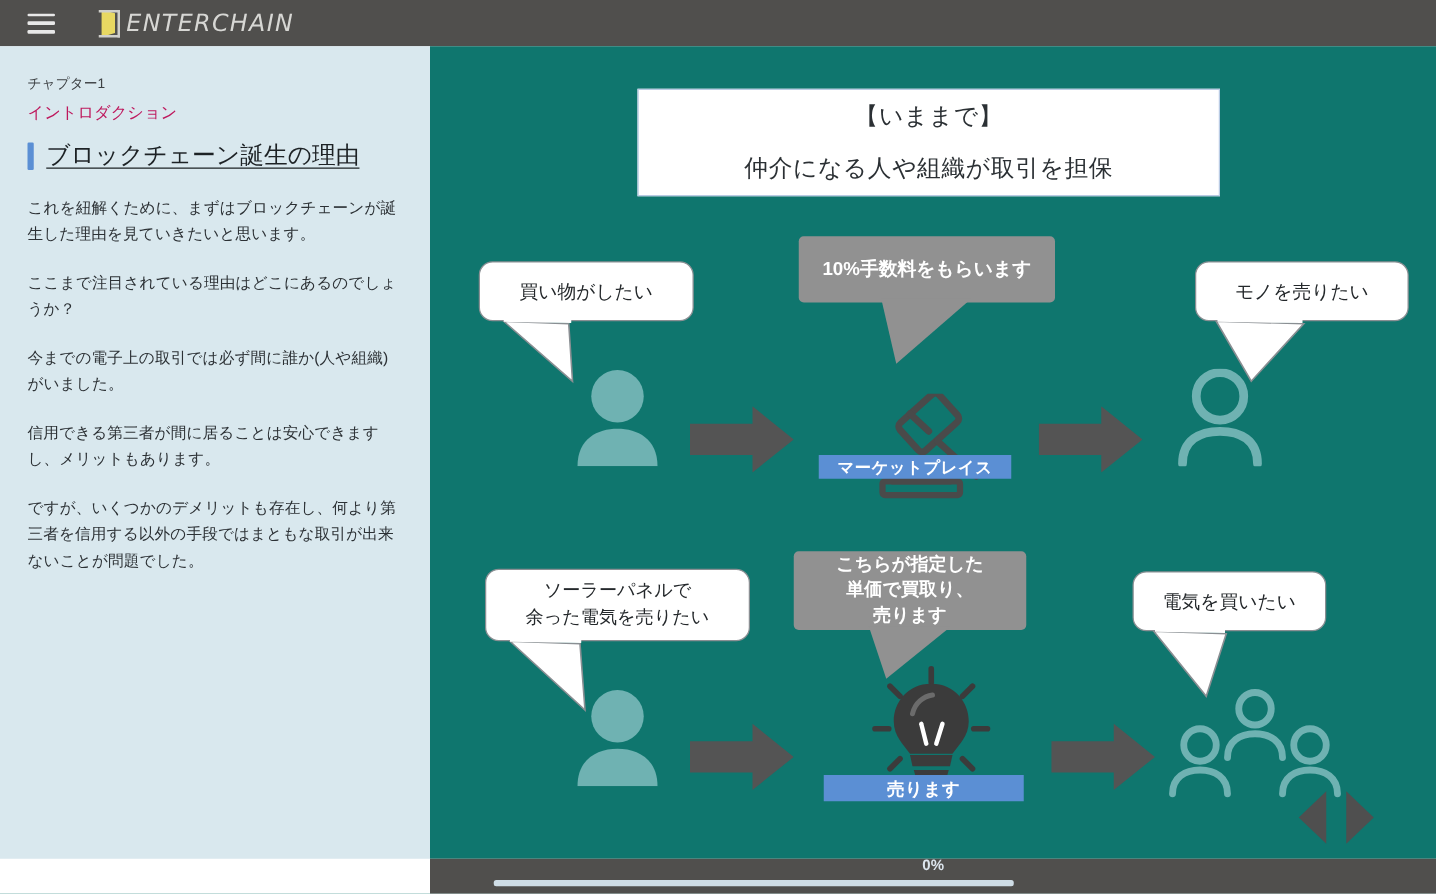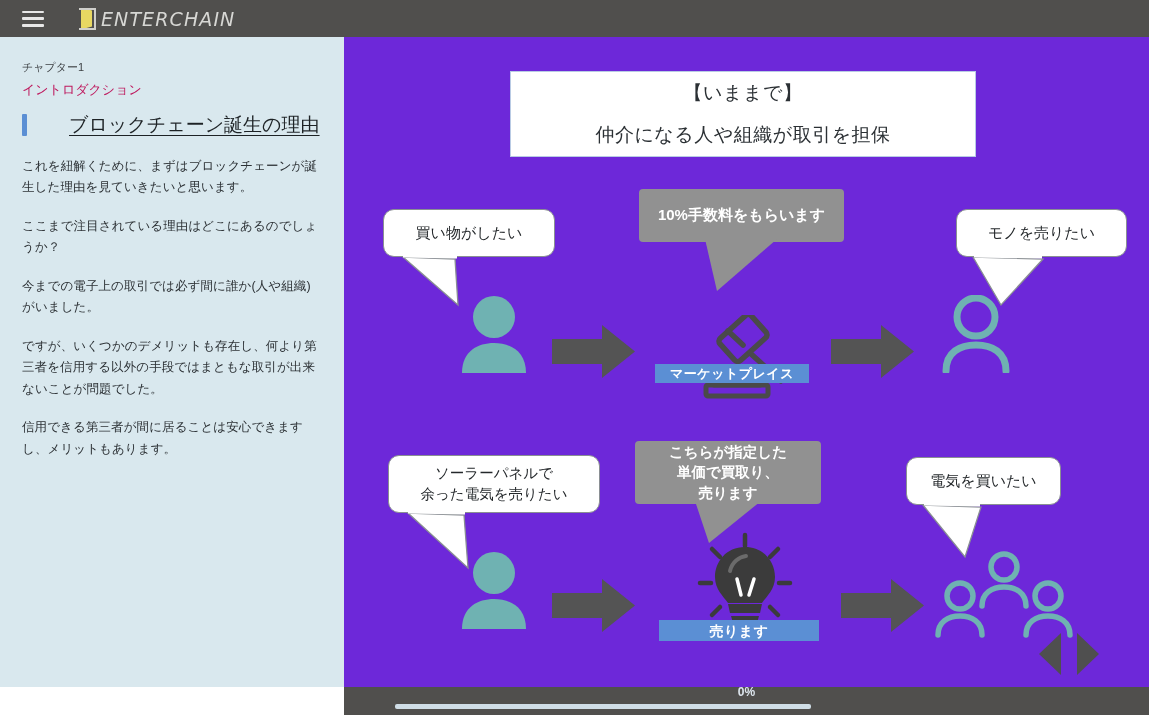--- a/index.html
+++ b/index.html
@@ -45,31 +45,31 @@
     position:absolute;left:0;top:37px;width:344px;height:650px;
     background:#d9e8ee;box-sizing:border-box;padding:22px 22px 0 22px;
     overflow:hidden;
   }
   .chapter{font-size:11px;color:#3d4144;line-height:1.5;margin:0 0 4px 0;}
   .chapter-sub{font-size:13px;color:#be185d;line-height:1.5;margin:0 0 14px 0;}
   .lesson-title-row{display:flex;align-items:center;margin:0 0 18px 0;}
   .accent-bar{width:5px;height:22px;background:#5b8fd4;margin-right:10px;flex:none;border-radius:1px;}
   .lesson-title{
     font-size:19px;color:#1d2225;text-decoration:underline;
-    text-underline-offset:4px;line-height:1.3;margin-left:32px;
+    text-underline-offset:4px;line-height:1.3;
   }
   .para{
     font-size:12.5px;color:#2c3135;line-height:1.72;margin:0 0 17px 0;
     letter-spacing:.1px;
   }
 
   
   .stage{
     position:absolute;left:344px;top:37px;width:805px;height:650px;
-    background:#6d28d9;overflow:hidden;
+    background:#0f766e;overflow:hidden;
   }
   .headbox{
     position:absolute;left:166px;top:34px;width:466px;height:86px;
     border:1.4px solid #b9cbe4;background:#ffffff;box-sizing:border-box;
     display:flex;flex-direction:column;align-items:center;justify-content:center;
   }
   .headbox .l1{font-size:19px;color:#2b3034;margin-bottom:16px;letter-spacing:.5px;}
   .headbox .l2{font-size:19px;color:#2b3034;letter-spacing:.5px;}
 
   
@@ -133,22 +133,22 @@
   <div class="sidebar">
     <p class="chapter">チャプター1</p>
     <p class="chapter-sub">イントロダクション</p>
     <div class="lesson-title-row">
       <div class="accent-bar"></div>
       <div class="lesson-title">ブロックチェーン誕生の理由</div>
     </div>
     <p class="para">これを紐解くために、まずはブロックチェーンが誕生した理由を見ていきたいと思います。</p>
     <p class="para">ここまで注目されている理由はどこにあるのでしょうか？</p>
     <p class="para">今までの電子上の取引では必ず間に誰か(人や組織)がいました。</p>
+    <p class="para">信用できる第三者が間に居ることは安心できますし、メリットもあります。</p>
     <p class="para">ですが、いくつかのデメリットも存在し、何より第三者を信用する以外の手段ではまともな取引が出来ないことが問題でした。</p>
-    <p class="para">信用できる第三者が間に居ることは安心できますし、メリットもあります。</p>
   </div>
 
   <div class="stage">
 
     <div class="headbox">
       <div class="l1">【いままで】</div>
       <div class="l2">仲介になる人や組織が取引を担保</div>
     </div>
 
     <div class="bubble white" style="left:39px;top:172px;width:155px;height:48px;">

